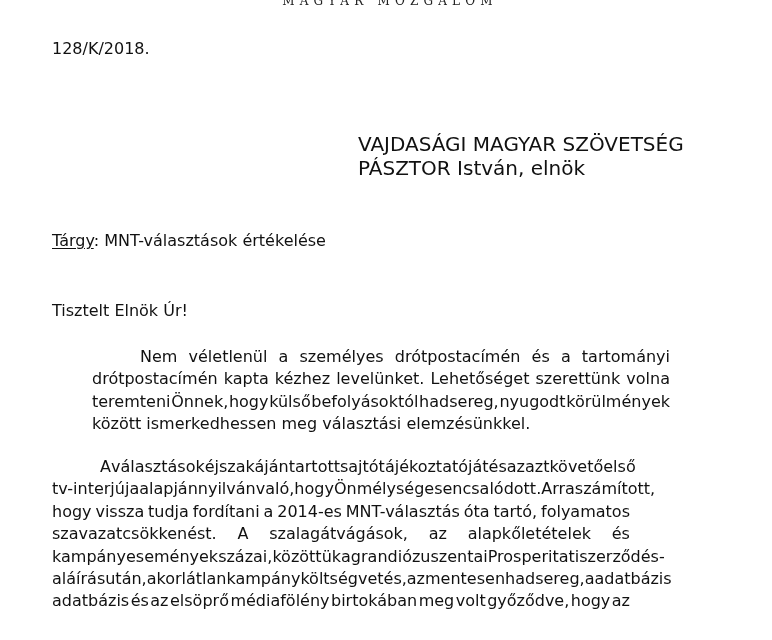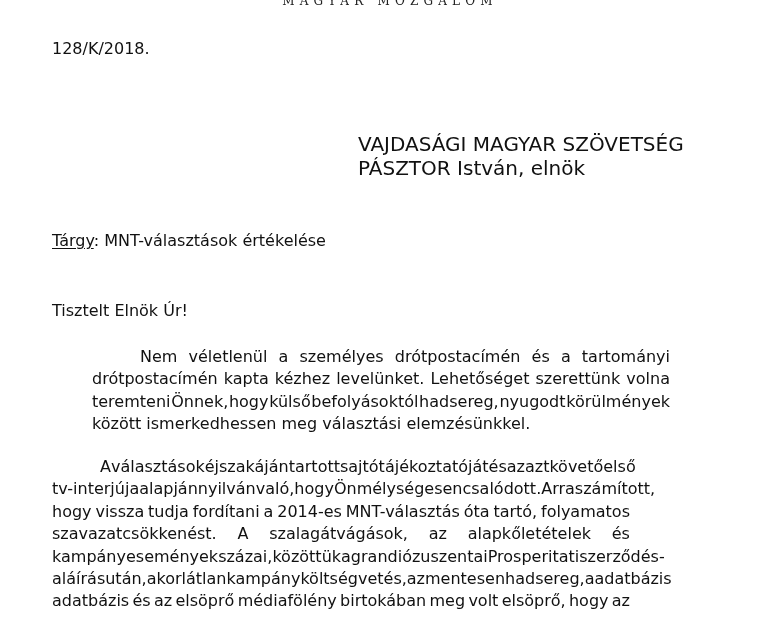--- a/index.html
+++ b/index.html
@@ -218,19 +218,19 @@
       </div>
     <div class="line-fit">
         <span>adatbázis</span>
         <span>és</span>
         <span>az</span>
         <span>elsöprő</span>
         <span>médiafölény</span>
         <span>birtokában</span>
         <span>meg</span>
         <span>volt</span>
-        <span>elsöprő,</span>
+        <span>győződve,</span>
         <span>hogy</span>
         <span>az</span>
       </div>
   </div>
 
 </div>
 
 </body></html>

